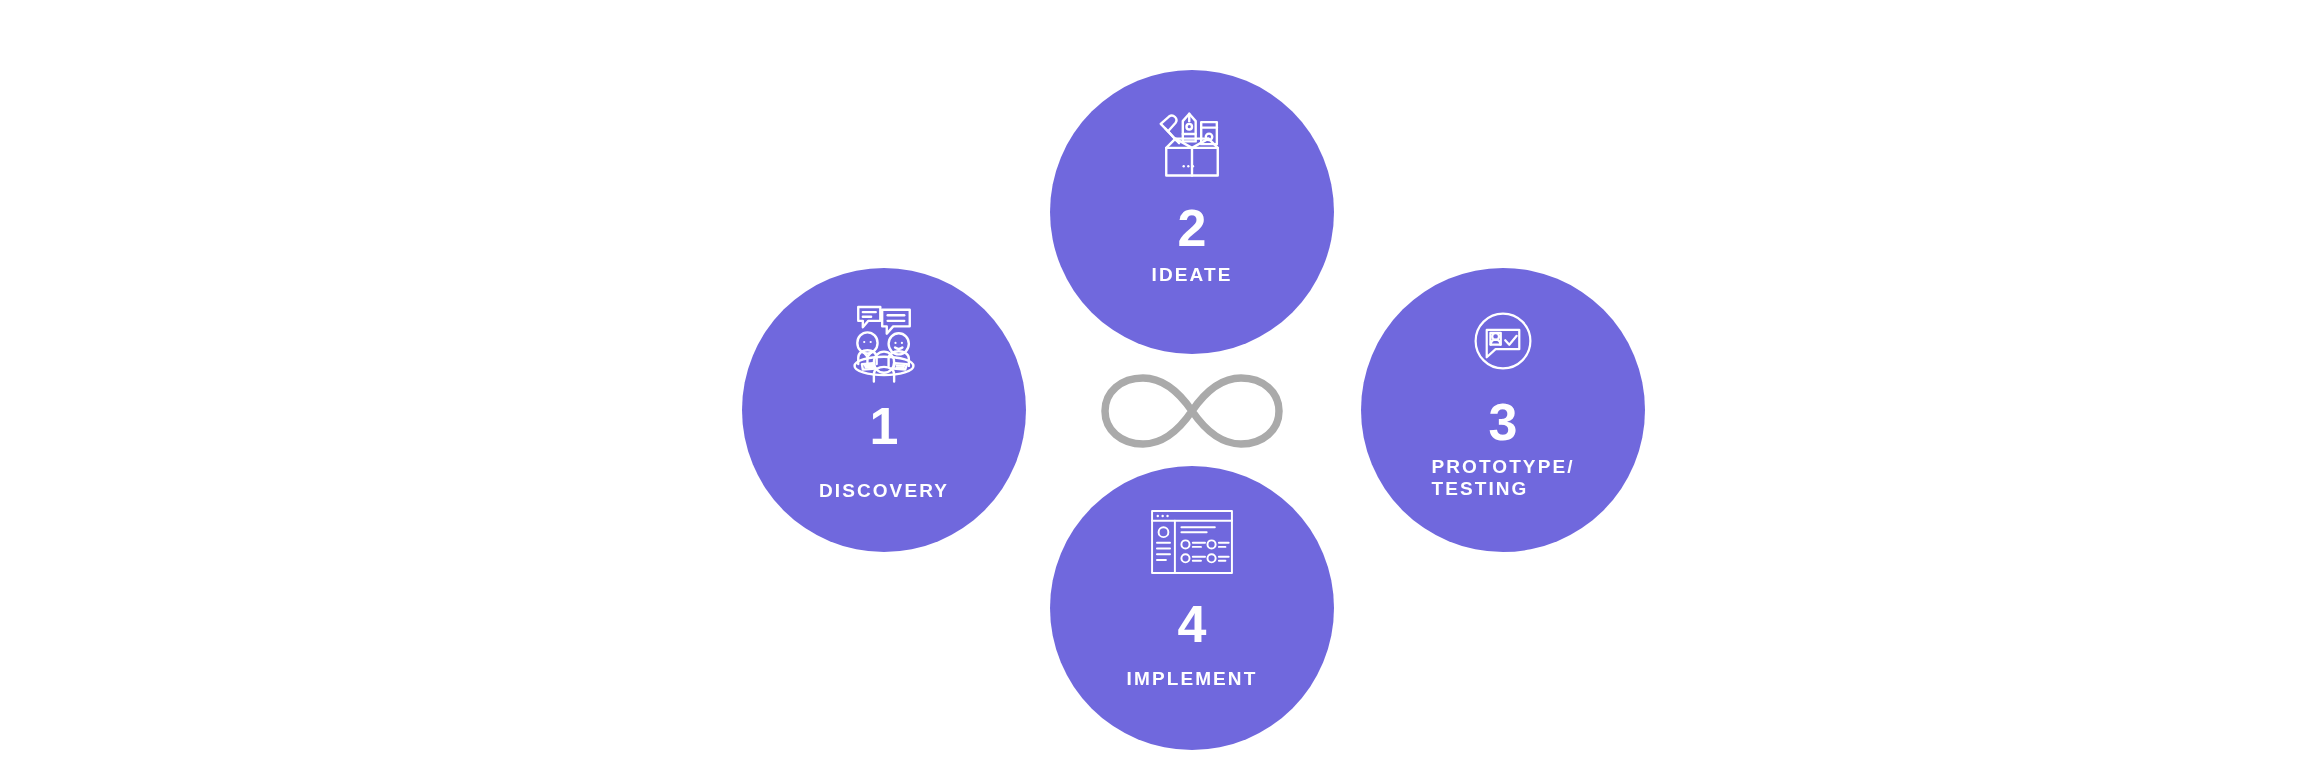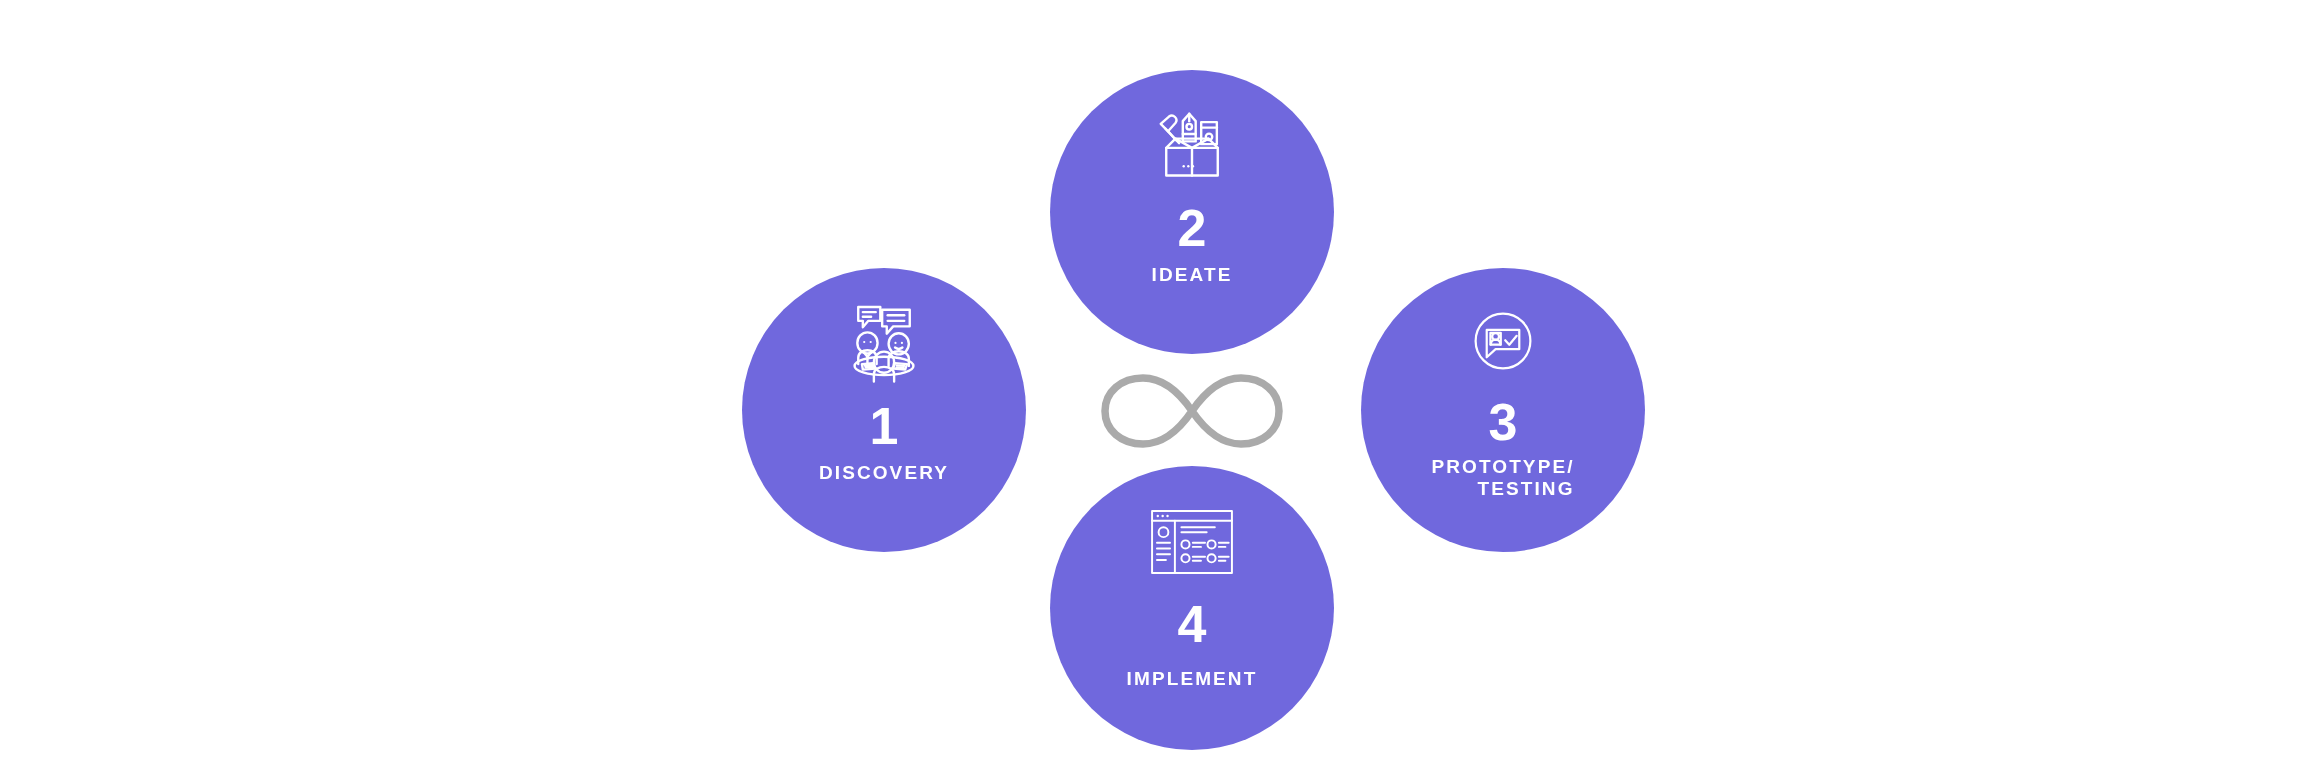--- a/index.html
+++ b/index.html
@@ -57,29 +57,29 @@
     letter-spacing: 0px;
     text-align: center;
   }
 
   .step-label {
     color: #ffffff;
     font-size: 19px;
     font-weight: 700;
     letter-spacing: 2.1px;
     text-transform: uppercase;
-    text-align: right;
+    text-align: left;
     line-height: 1.18;
     white-space: pre-line;
   }
 
   
   #step-1 { left: 742px; top: 268px; padding-top: 28px; }
   #step-1 .step-number { margin-top: 12px; }
-  #step-1 .step-label  { margin-top: 10px; }
+  #step-1 .step-label  { margin-top: 28px; }
 
   #step-2 { left: 1050px; top: 70px;  padding-top: 30px; }
   #step-2 .step-number { margin-top: 10px; }
   #step-2 .step-label  { margin-top: 10px; }
 
   #step-3 { left: 1361px; top: 268px; padding-top: 36px; }
   #step-3 .step-icon   { width: 74px; height: 74px; }
   #step-3 .step-number { margin-top: 18px; }
   #step-3 .step-label  { margin-top: 8px; }
 

